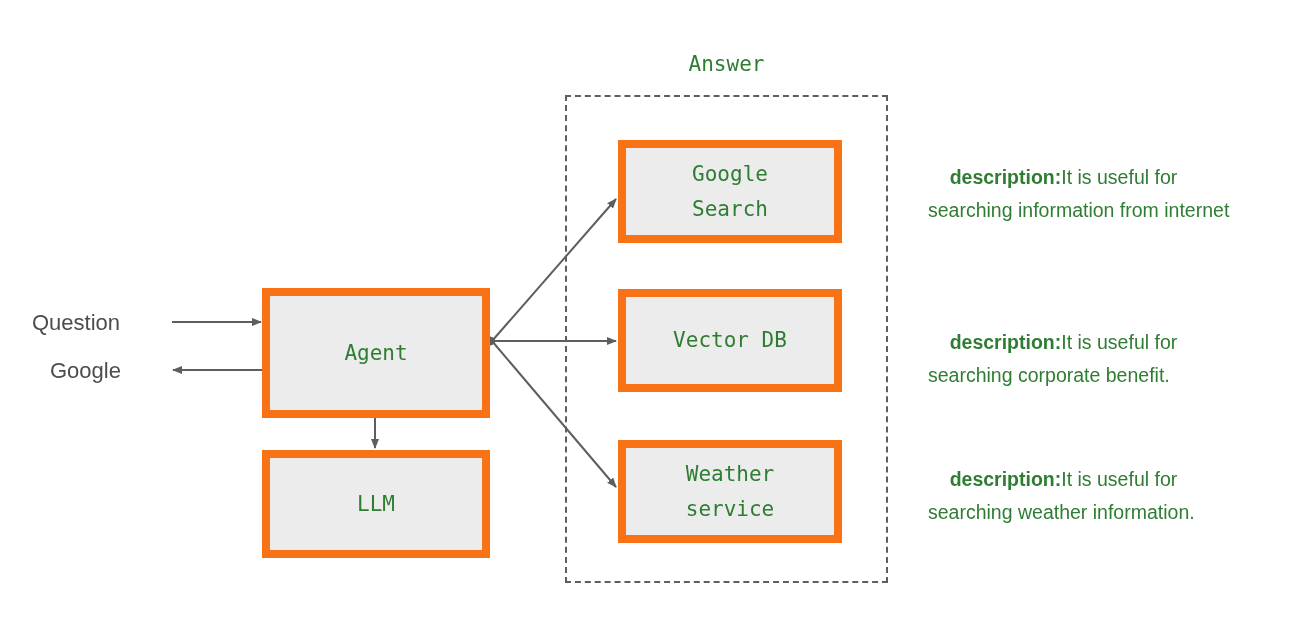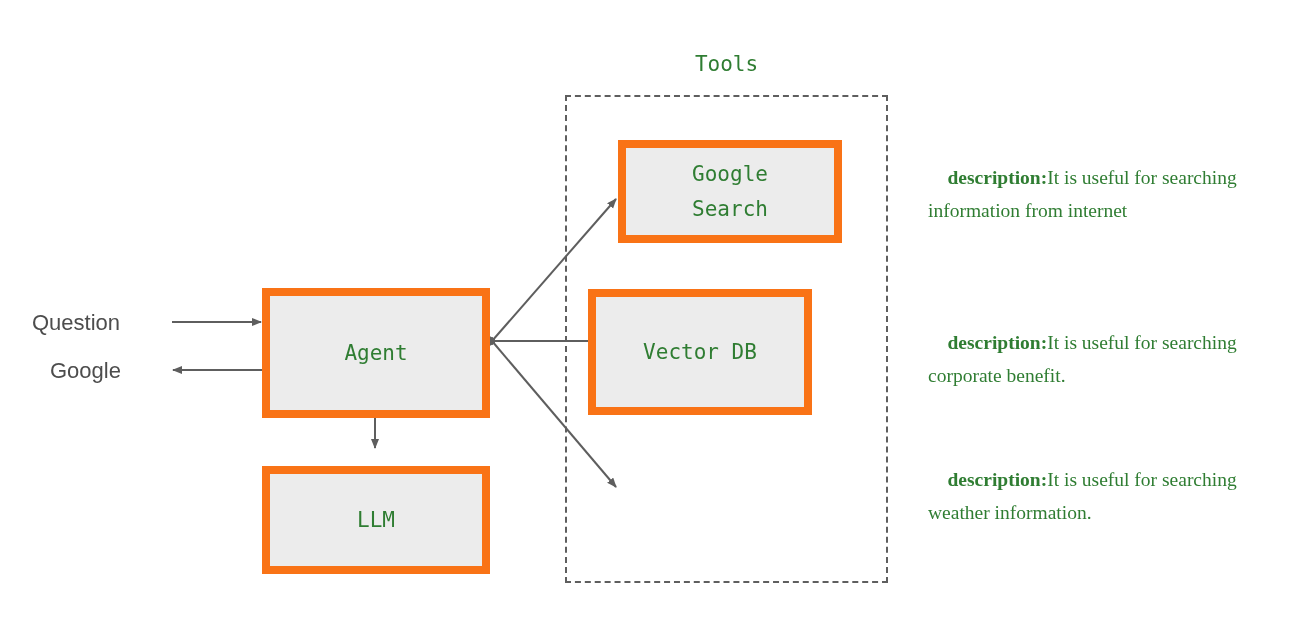--- a/index.html
+++ b/index.html
@@ -37,23 +37,23 @@
     justify-content: center;
     text-align: center;
     color: #2f7d32;
     font-family: "DejaVu Sans Mono", "Liberation Mono", monospace;
     font-size: 21px;
     line-height: 1.62;
     white-space: pre-line;
   }
 
   #node-agent   { left: 262px; top: 288px; width: 228px; height: 130px; }
-  #node-llm     { left: 262px; top: 450px; width: 228px; height: 108px; margin-top: 16px; }
+  #node-llm     { left: 262px; top: 450px; width: 228px; height: 108px; }
   #node-google  { left: 618px; top: 140px; width: 224px; height: 103px; }
-  #node-vector  { left: 588px; top: 289px; width: 224px; height: 126px; }
+  #node-vector  { left: 618px; top: 289px; width: 224px; height: 103px; }
   #node-weather { left: 618px; top: 440px; width: 224px; height: 103px; }
 
   
   #tools-group {
     position: absolute;
     left: 565px;
     top: 95px;
     width: 323px;
     height: 488px;
     box-sizing: border-box;
@@ -81,21 +81,21 @@
   }
   #label-question { left: 32px;  top: 310px; }
   #label-answer   { left: 50px;  top: 358px; }
 
   
   .desc {
     position: absolute;
     left: 928px;
     width: 310px;
     color: #2f7d32;
-    font-family: Liberation Serif, serif;
+    font-family: Liberation Sans, sans-serif;
     font-size: 19.5px;
     line-height: 33px;
     white-space: pre-wrap;
   }
   .desc .key { font-weight: bold; }
   #desc-0 { top: 128px; }
   #desc-1 { top: 293px; }
   #desc-2 { top: 430px; }
 </style>
 </head>
@@ -131,31 +131,33 @@
 
     <g>
       <line x1="492" y1="341" x2="616" y2="341" stroke="#5e5e5e" stroke-width="2" marker-start="url(#ah-start)" marker-end="url(#ah)"></line>
     </g>
 
     <g>
       <line x1="492" y1="341" x2="616" y2="487" stroke="#5e5e5e" stroke-width="2" marker-start="url(#ah-start)" marker-end="url(#ah)"></line>
     </g>
   </svg>
 
-  <div id="tools-title">Tools</div>
+  <div id="tools-title">Answer</div>
   <div id="tools-group"></div>
 
   <div id="label-question" class="io-label">Question</div>
   <div id="label-answer" class="io-label">Google</div>
 
   <div id="node-agent" class="node">Agent</div>
   <div id="node-llm" class="node">LLM</div>
   <div id="node-google" class="node">Google
 Search</div>
   <div id="node-vector" class="node">Vector DB</div>
+  <div id="node-weather" class="node">Weather
+service</div>
 
   <div id="desc-0" class="desc">
     <span class="key">description:</span><span class="val">It is useful for searching information from internet</span>
   </div>
   <div id="desc-1" class="desc">
     <span class="key">description:</span><span class="val">It is useful for searching corporate benefit.</span>
   </div>
   <div id="desc-2" class="desc">
     <span class="key">description:</span><span class="val">It is useful for searching weather information.</span>
   </div>

